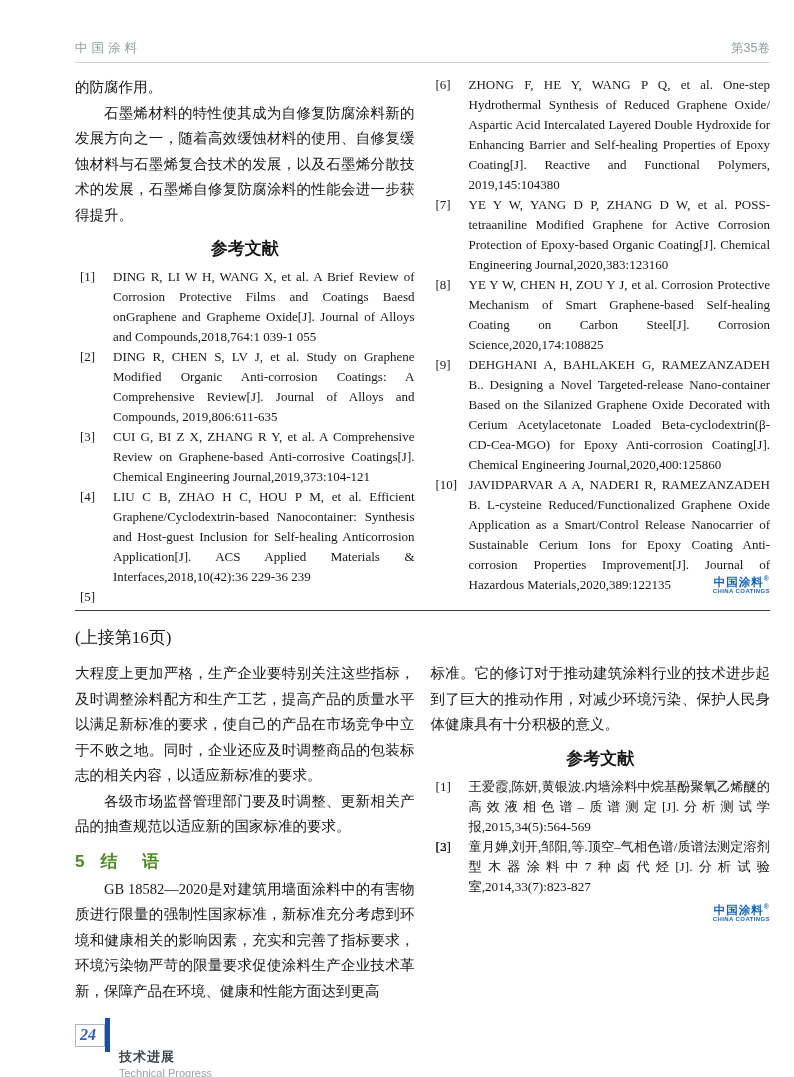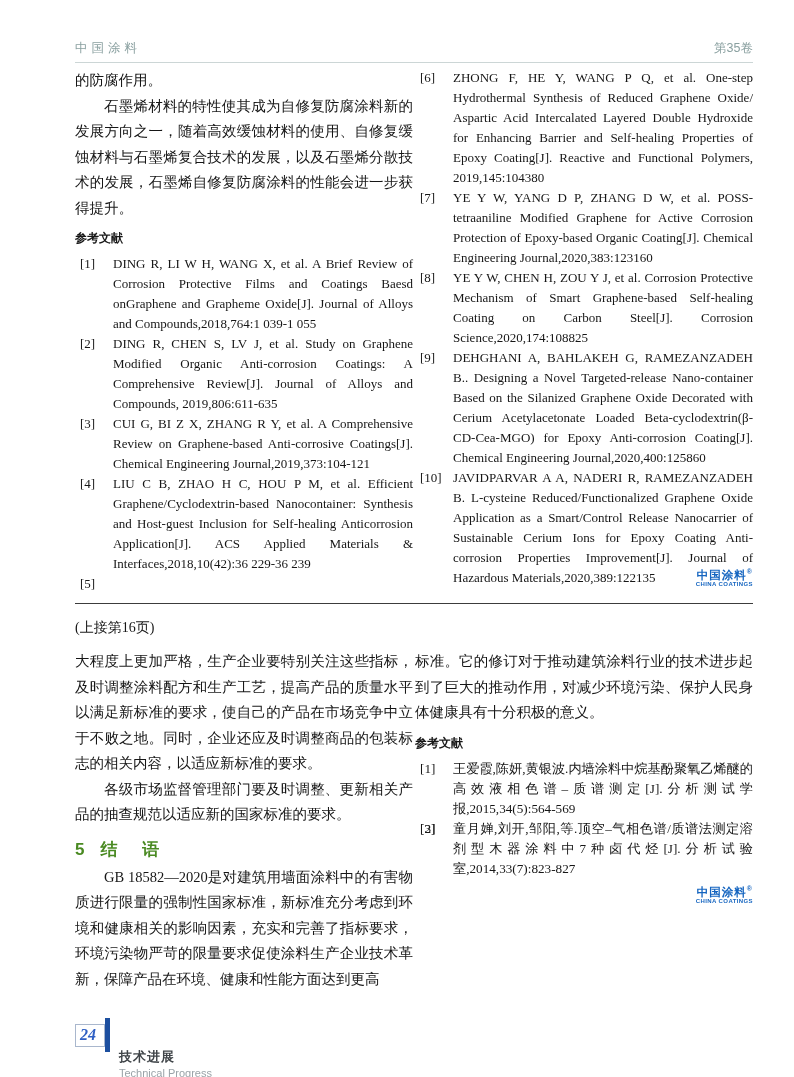--- a/index.html
+++ b/index.html
@@ -1,67 +1,67 @@
 <!DOCTYPE html>
 <html><head>
 <meta charset="utf-8">
 <style>
   html,body { margin:0; padding:0; background:#ffffff; }
   .page {
     position:relative;
     width:794px; height:1077px;
     box-sizing:border-box;
     background:#ffffff;
-    padding:40px 41px 0 75px;
+    padding:40px 24px 0 75px;
     overflow:hidden;
     font-family:"Liberation Serif","DejaVu Serif",serif;
     color:#161616;
   }
   
   .hdr {
     display:flex; justify-content:space-between; align-items:flex-end;
     color:#8aa0a0;
     font-size:12.5px;
     padding-bottom:5px;
     border-bottom:1px solid #ccd6d6;
     font-family:"Liberation Sans","DejaVu Sans",sans-serif;
   }
   .hdr .jname { letter-spacing:4px; }
   
-  .cols { display:flex; gap:2px; margin-top:5px; }
+  .cols { display:flex; gap:16px; margin-top:12px; }
   .col { flex:1; min-width:0; position:relative; }
   
   .zh {
     margin:0;
     font-size:14.5px;
     line-height:25.5px;
     text-align:justify;
     text-justify:inter-ideograph;
   }
   .indent { text-indent:2em; }
   
   .ref-heading {
     margin:9px 0 7px;
-    text-align:left;
-    font-size:12px;
+    text-align:center;
+    font-size:17px;
     font-weight:bold;
   }
   .ref-item {
     position:relative;
     padding-left:38px;
     font-size:13px;
     line-height:20px;
     text-align:justify;
   }
   .ref-item .ref-num { position:absolute; left:5px; top:0; }
   .ref-item.cont { padding-left:38px; }
   .ref-item.cn { font-size:13.2px; line-height:20px; }
   
   .divider { border:none; border-top:1.6px solid #3c3c3c; margin:15px 0 0 0; }
-  .cont-note { font-size:14px; margin:15px 0 12px 0; }
+  .cont-note { font-size:17px; margin:15px 0 12px 0; }
   
   .sec-heading {
     margin:10px 0 4px;
     color:#4a8a22;
     font-family:"Liberation Sans","DejaVu Sans",sans-serif;
     font-size:17px;
     font-weight:600;
   }
   .sec-heading .h-num { margin-right:16px; }
   .sec-heading .h-title { letter-spacing:7px; word-spacing:6px; }

